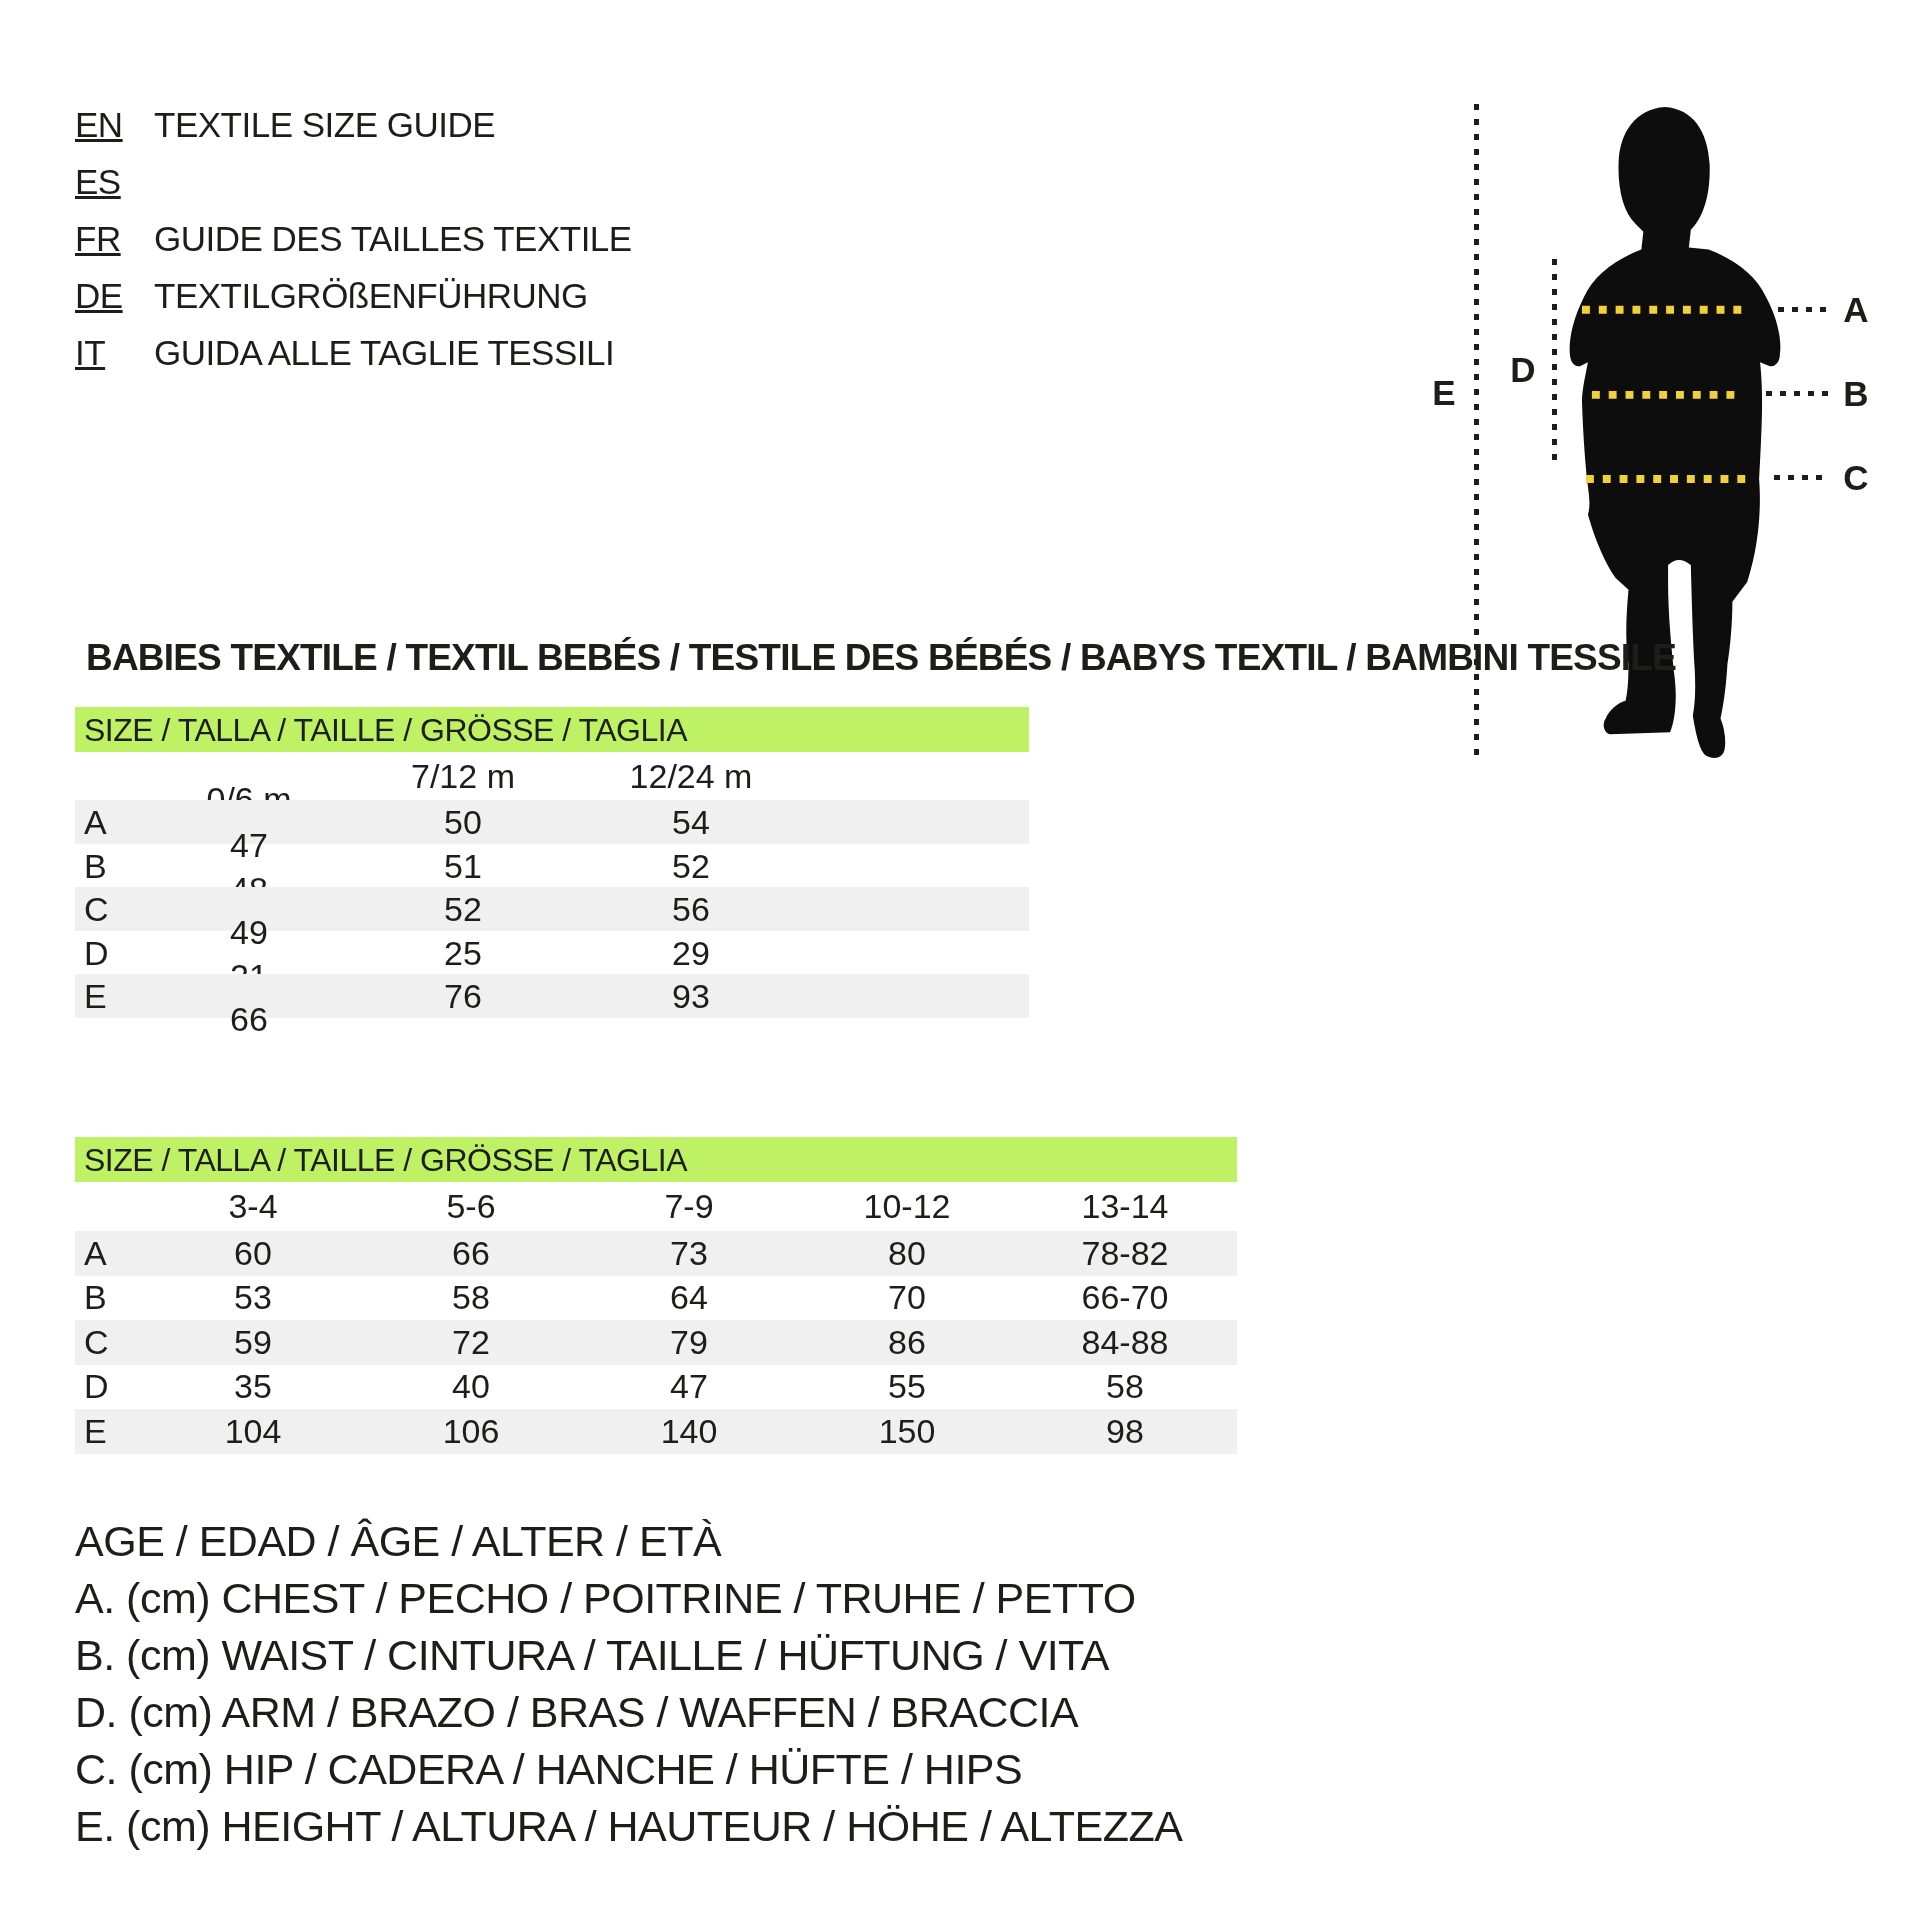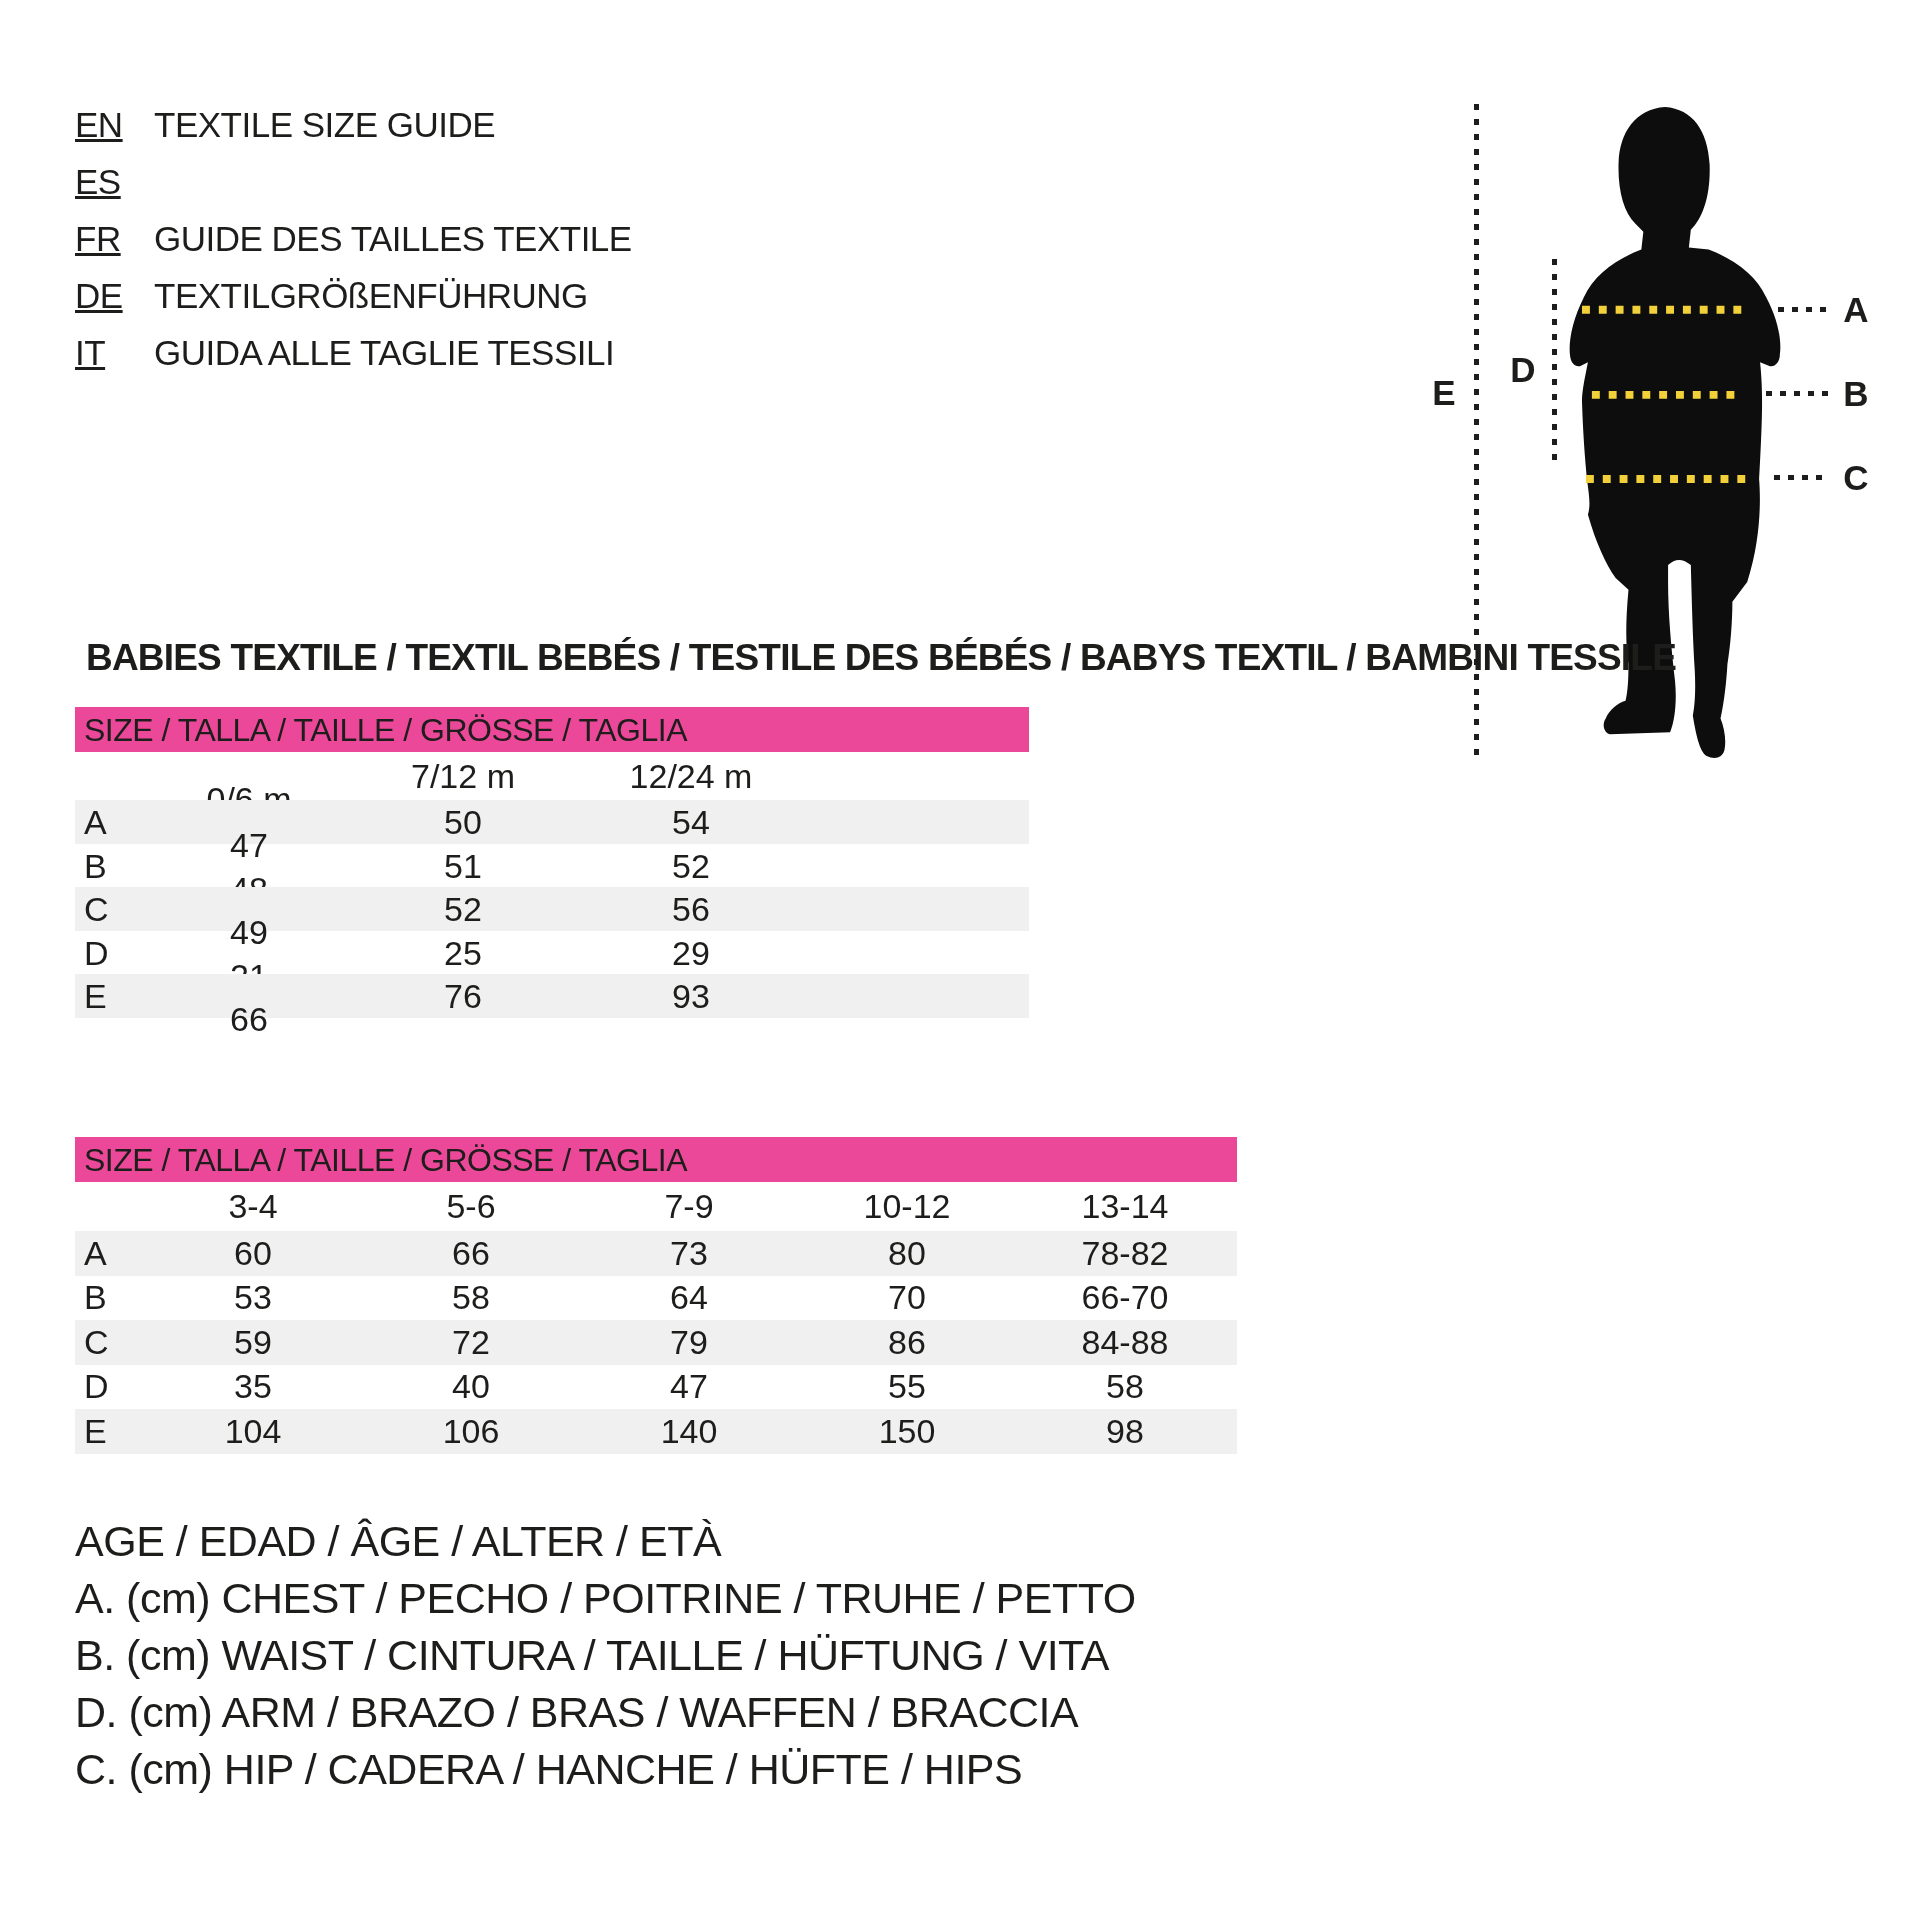--- a/index.html
+++ b/index.html
@@ -14,21 +14,21 @@
   .lang-code{width:79px;text-decoration:underline;}
   .lang-title{white-space:nowrap;}
   
   .sec-title{
     position:absolute;left:86px;height:40px;line-height:40px;
     font-size:37px;letter-spacing:-0.8px;white-space:nowrap;font-weight:bold;
   }
   
   .size-bar{
     position:absolute;left:75px;height:45px;line-height:46px;
-    background:#ec4899;font-size:32px;letter-spacing:-0.5px;
+    background:#bef264;font-size:32px;letter-spacing:-0.5px;
     padding-left:9px;box-sizing:border-box;
   }
   .trow{position:absolute;left:75px;display:flex;font-size:34px;}
   .stripe{background:#f0f0f0;}
   .cell{text-align:center;white-space:nowrap;}
   .rlabel{width:69px;text-align:left;padding-left:9px;box-sizing:border-box;}
   .b1{width:210px;margin-top:23px;} .b2{width:218px;} .b3{width:238px;}
   .k{width:218px;}
   .bt{width:954px;}
   .kt{width:1162px;}
@@ -206,16 +206,17 @@
     <span class="cell k">150</span>
     <span class="cell k">98</span>
   </div>
 
   <div class="legend">
     <div class="legend-line">AGE / EDAD / ÂGE / ALTER / ETÀ</div>
     <div class="legend-line">A. (cm) CHEST / PECHO / POITRINE / TRUHE / PETTO</div>
     <div class="legend-line">B. (cm) WAIST / CINTURA / TAILLE / HÜFTUNG / VITA</div>
     <div class="legend-line">D. (cm) ARM / BRAZO / BRAS / WAFFEN / BRACCIA</div>
     <div class="legend-line">C. (cm) HIP / CADERA / HANCHE / HÜFTE / HIPS</div>
+    <div class="legend-line">E. (cm) HEIGHT / ALTURA / HAUTEUR / HÖHE / ALTEZZA</div>
   </div>
 
 </div>
 
 
 </body></html>

